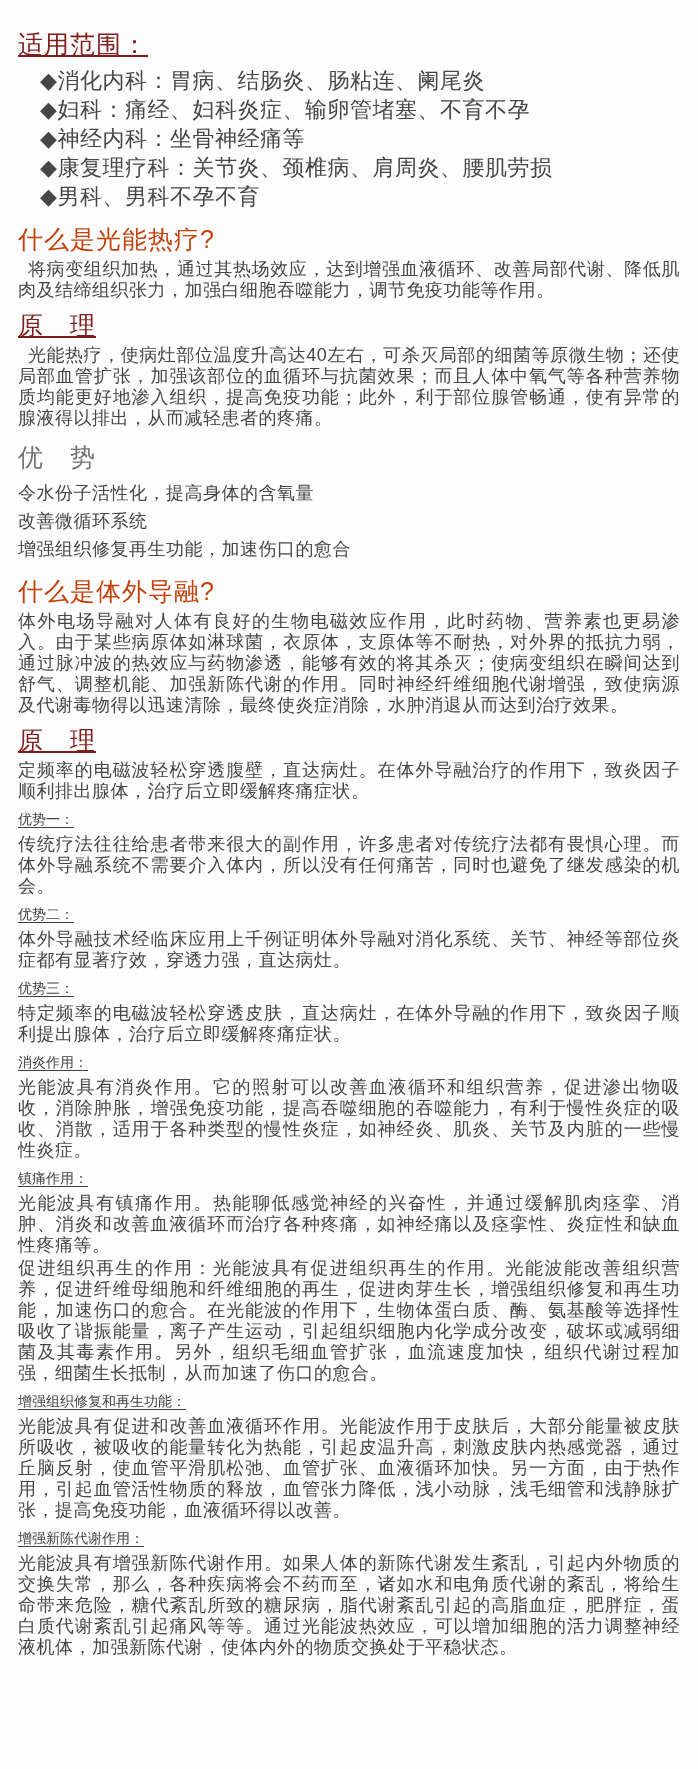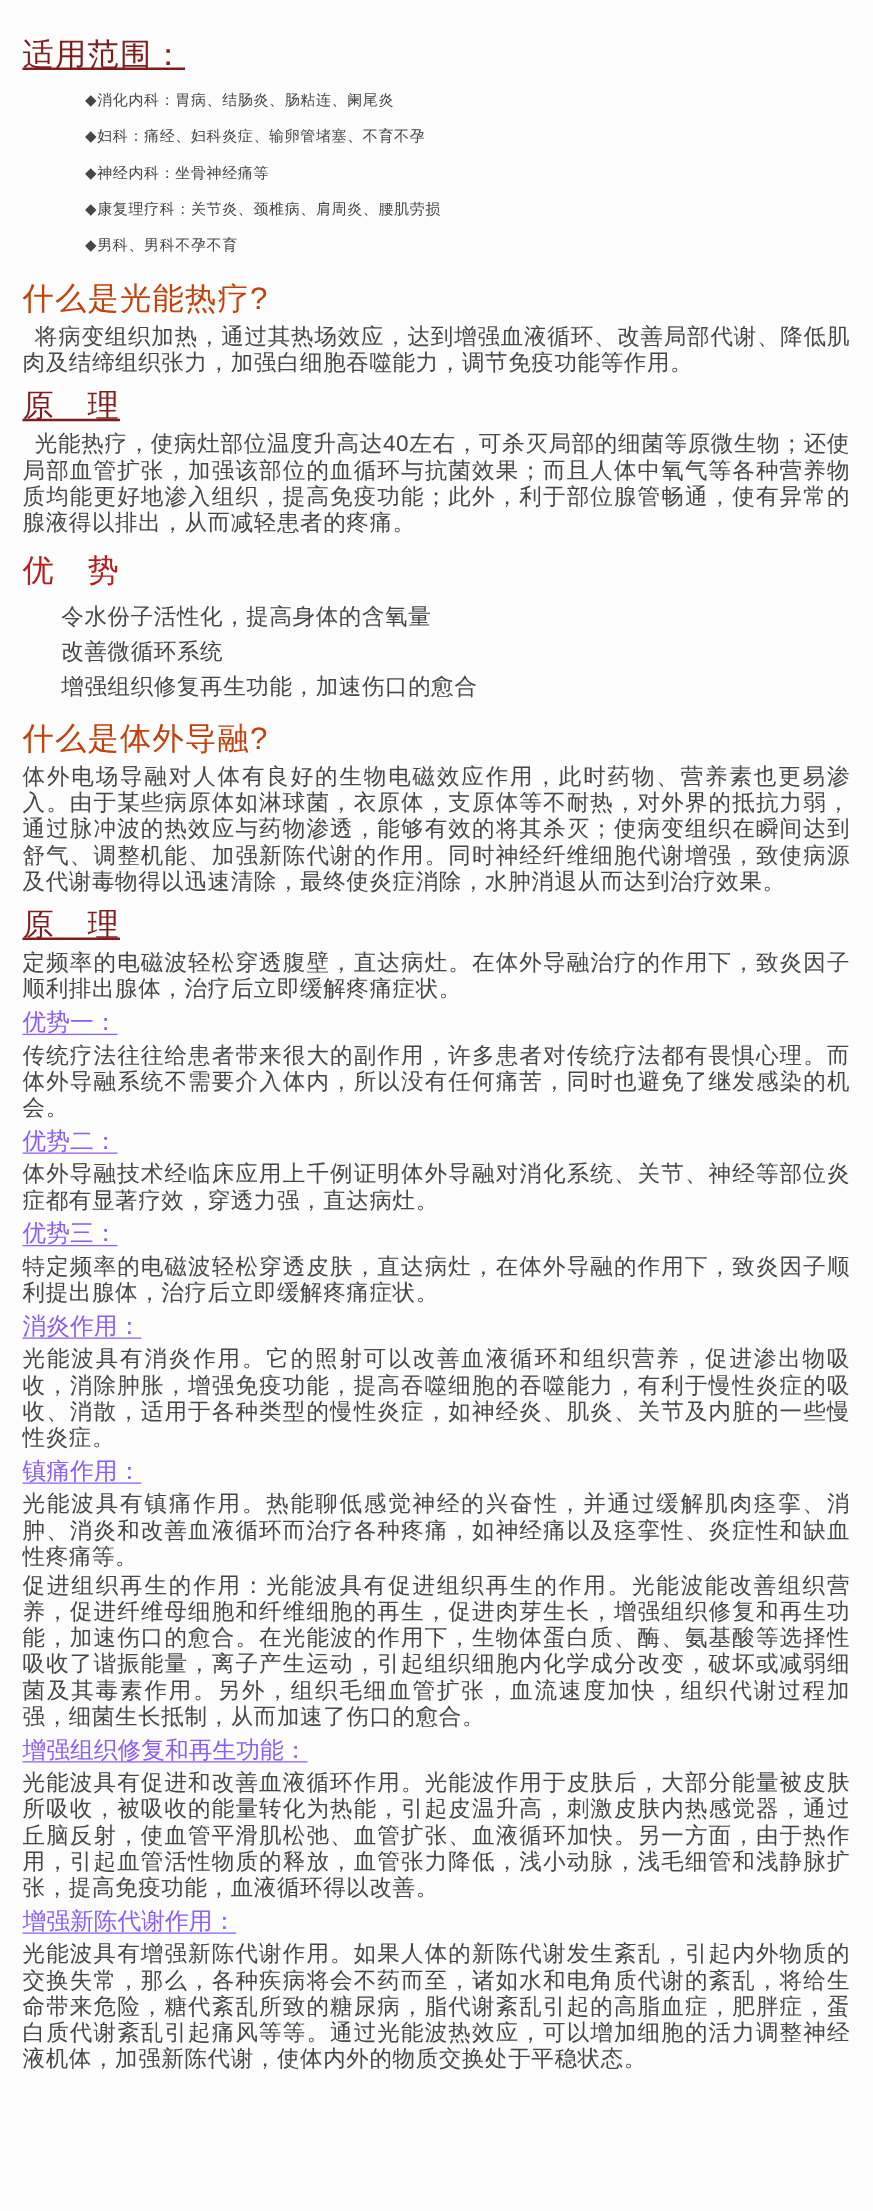--- a/index.html
+++ b/index.html
@@ -18,54 +18,53 @@
   }
   
   .h-dark, .h-mid, .h-bright {
     font-size: 25px;
     line-height: 32px;
     margin: 8px 0 4px 0;
     font-weight: 400;
     letter-spacing: 1px;
   }
   .h-dark   { color: #7f1d1d; text-decoration: underline; }
-  .h-mid    { color: #b91c1c; margin-top: 12px; }
+  .h-mid    { color: #737373; margin-top: 12px; }
   .h-bright { color: #c2410c; }
 
   
   .para {
     font-size: 18px;
     line-height: 21px;
     margin: 0 0 2px 0;
     text-align: justify;
     letter-spacing: 0.5px;
   }
   .indent-1 { text-indent: 0.55em; }
 
   
   .subhead {
-    font-size: 19px;
+    font-size: 14px;
     line-height: 26px;
     margin: 4px 0 2px 0;
-    color: #8b5cf6;
+    color: #404040;
     text-decoration: underline;
     text-underline-offset: 3px;
   }
 
   
   .bullets { padding: 2px 0 4px 22px; }
   .bullet-item {
-    font-size: 12px;
+    font-size: 22px;
     line-height: 29px;
     letter-spacing: 0.5px;
-    margin-left: 28px;
   }
 
   
-  .adv-lines { padding: 2px 0 4px 0; margin-left: 31px; }
+  .adv-lines { padding: 2px 0 4px 0; }
   .adv-line {
     font-size: 18px;
     line-height: 28px;
     letter-spacing: 0.5px;
   }
 </style>
 </head>
 <body>
 
 <div class="page">

